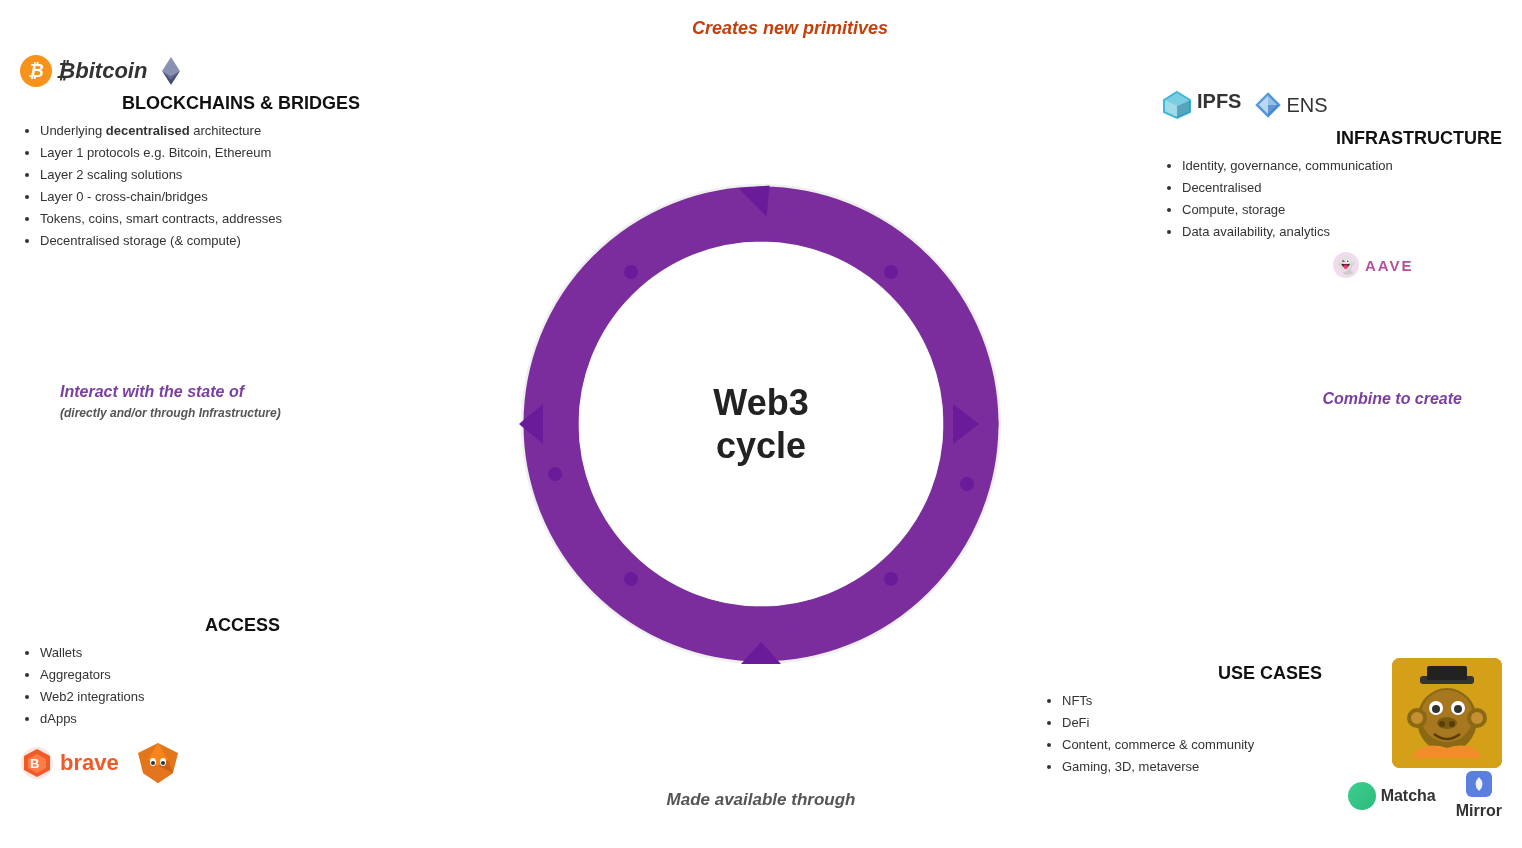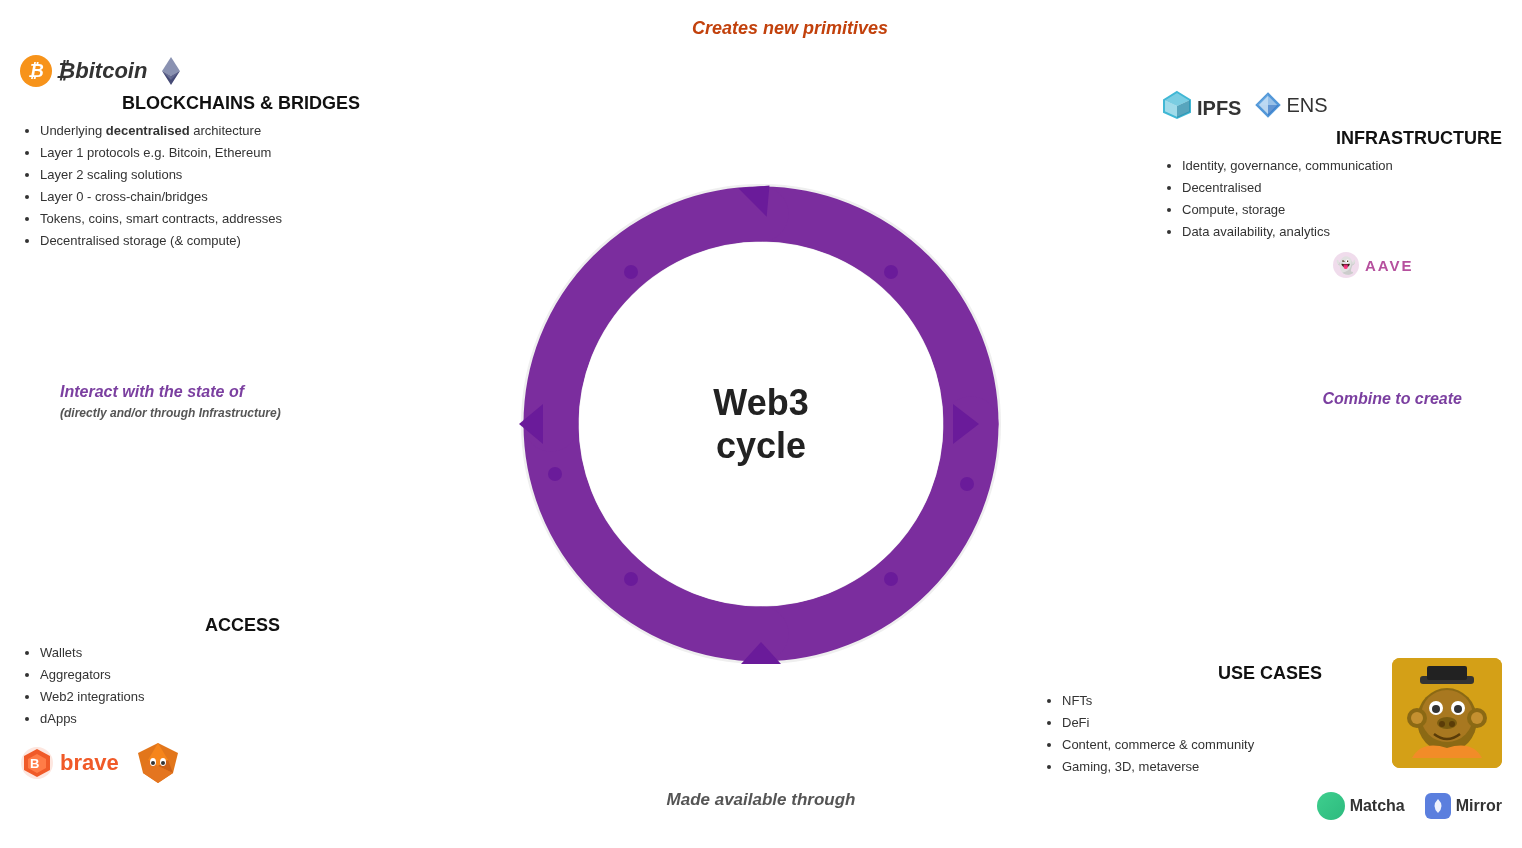--- a/index.html
+++ b/index.html
@@ -177,21 +177,21 @@
 
     
     .logo-infra {
       display: flex;
       align-items: center;
       gap: 14px;
       margin-bottom: 8px;
     }
     .ipfs-logo {
       display: flex;
-      align-items: flex-end;
+      align-items: flex-start;
       gap: 5px;
       font-weight: bold;
       font-size: 18px;
       color: #333;
     }
     .ipfs-cube {
       width: 30px;
       height: 30px;
     }
     .ens-logo {
@@ -279,20 +279,21 @@
       background: linear-gradient(135deg, #3ecf8e, #2dba7e);
       border-radius: 50%;
     }
     .mirror-logo {
       display: flex;
       align-items: center;
       gap: 5px;
       font-weight: bold;
       font-size: 16px;
       color: #333;
+      flex-direction: column;
     }
     .mirror-icon {
       width: 26px;
       height: 26px;
       background: #5b7fde;
       border-radius: 6px;
       display: flex;
       align-items: center;
       justify-content: center;
     }

